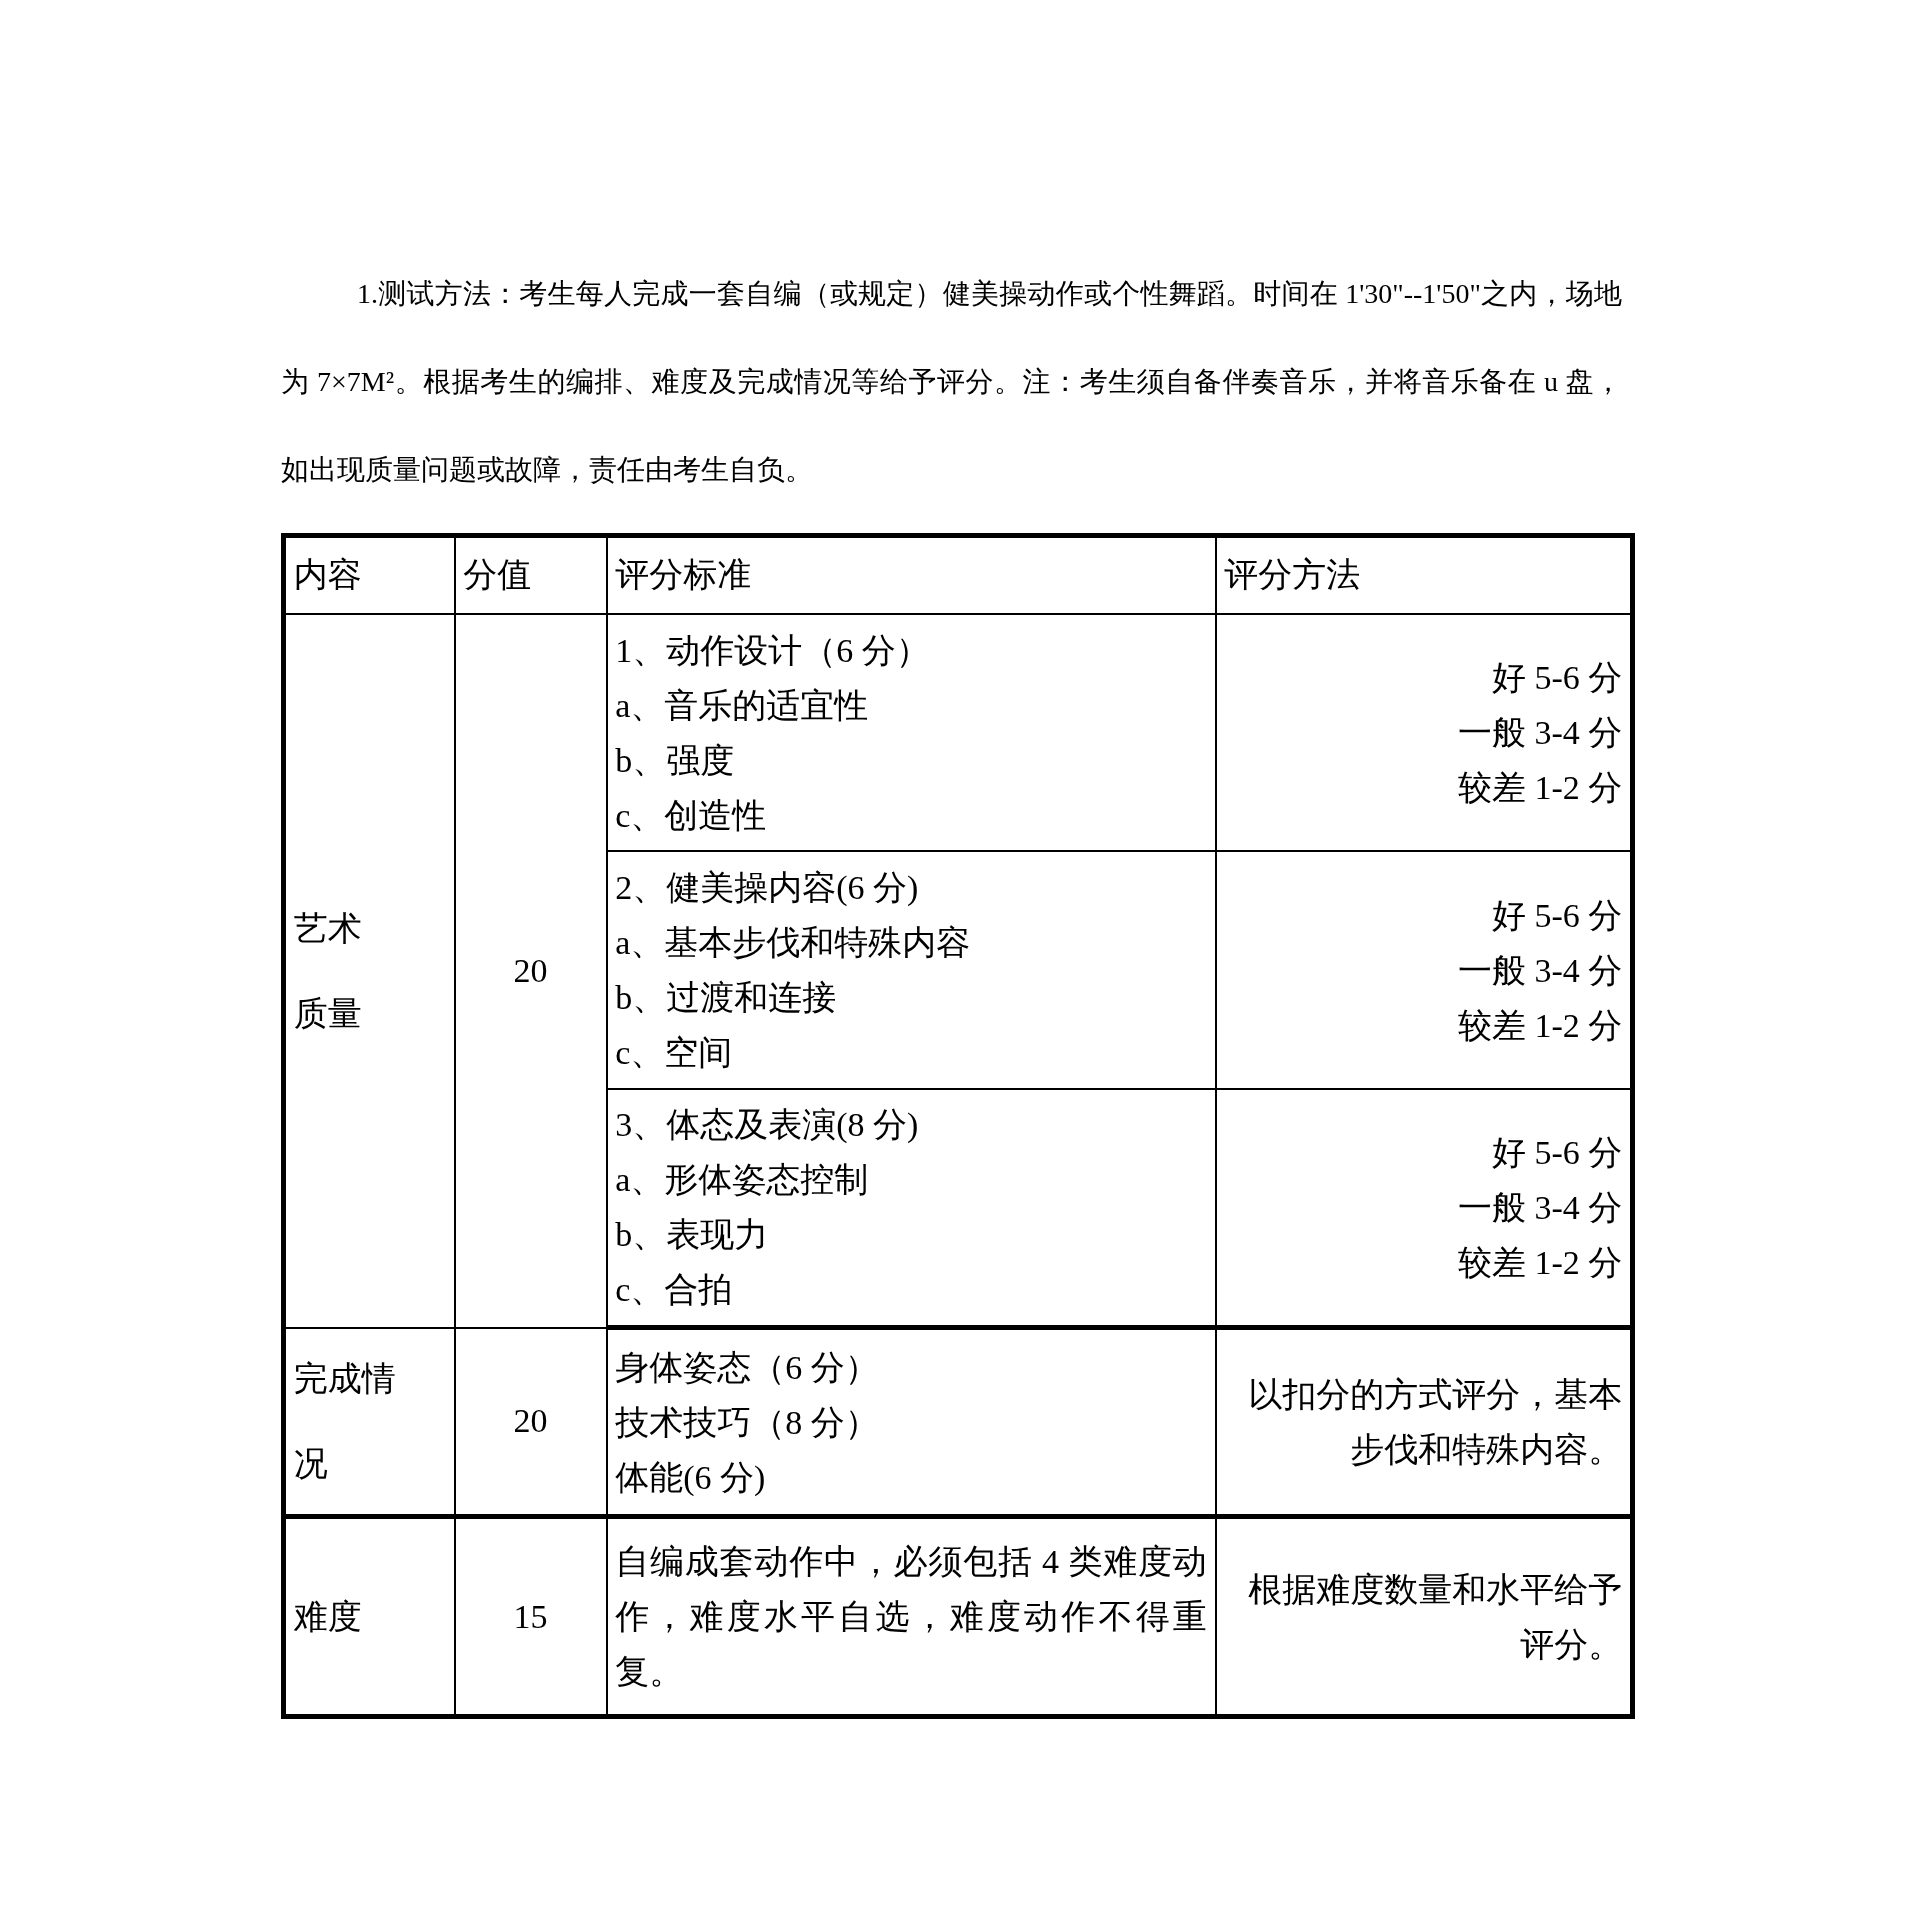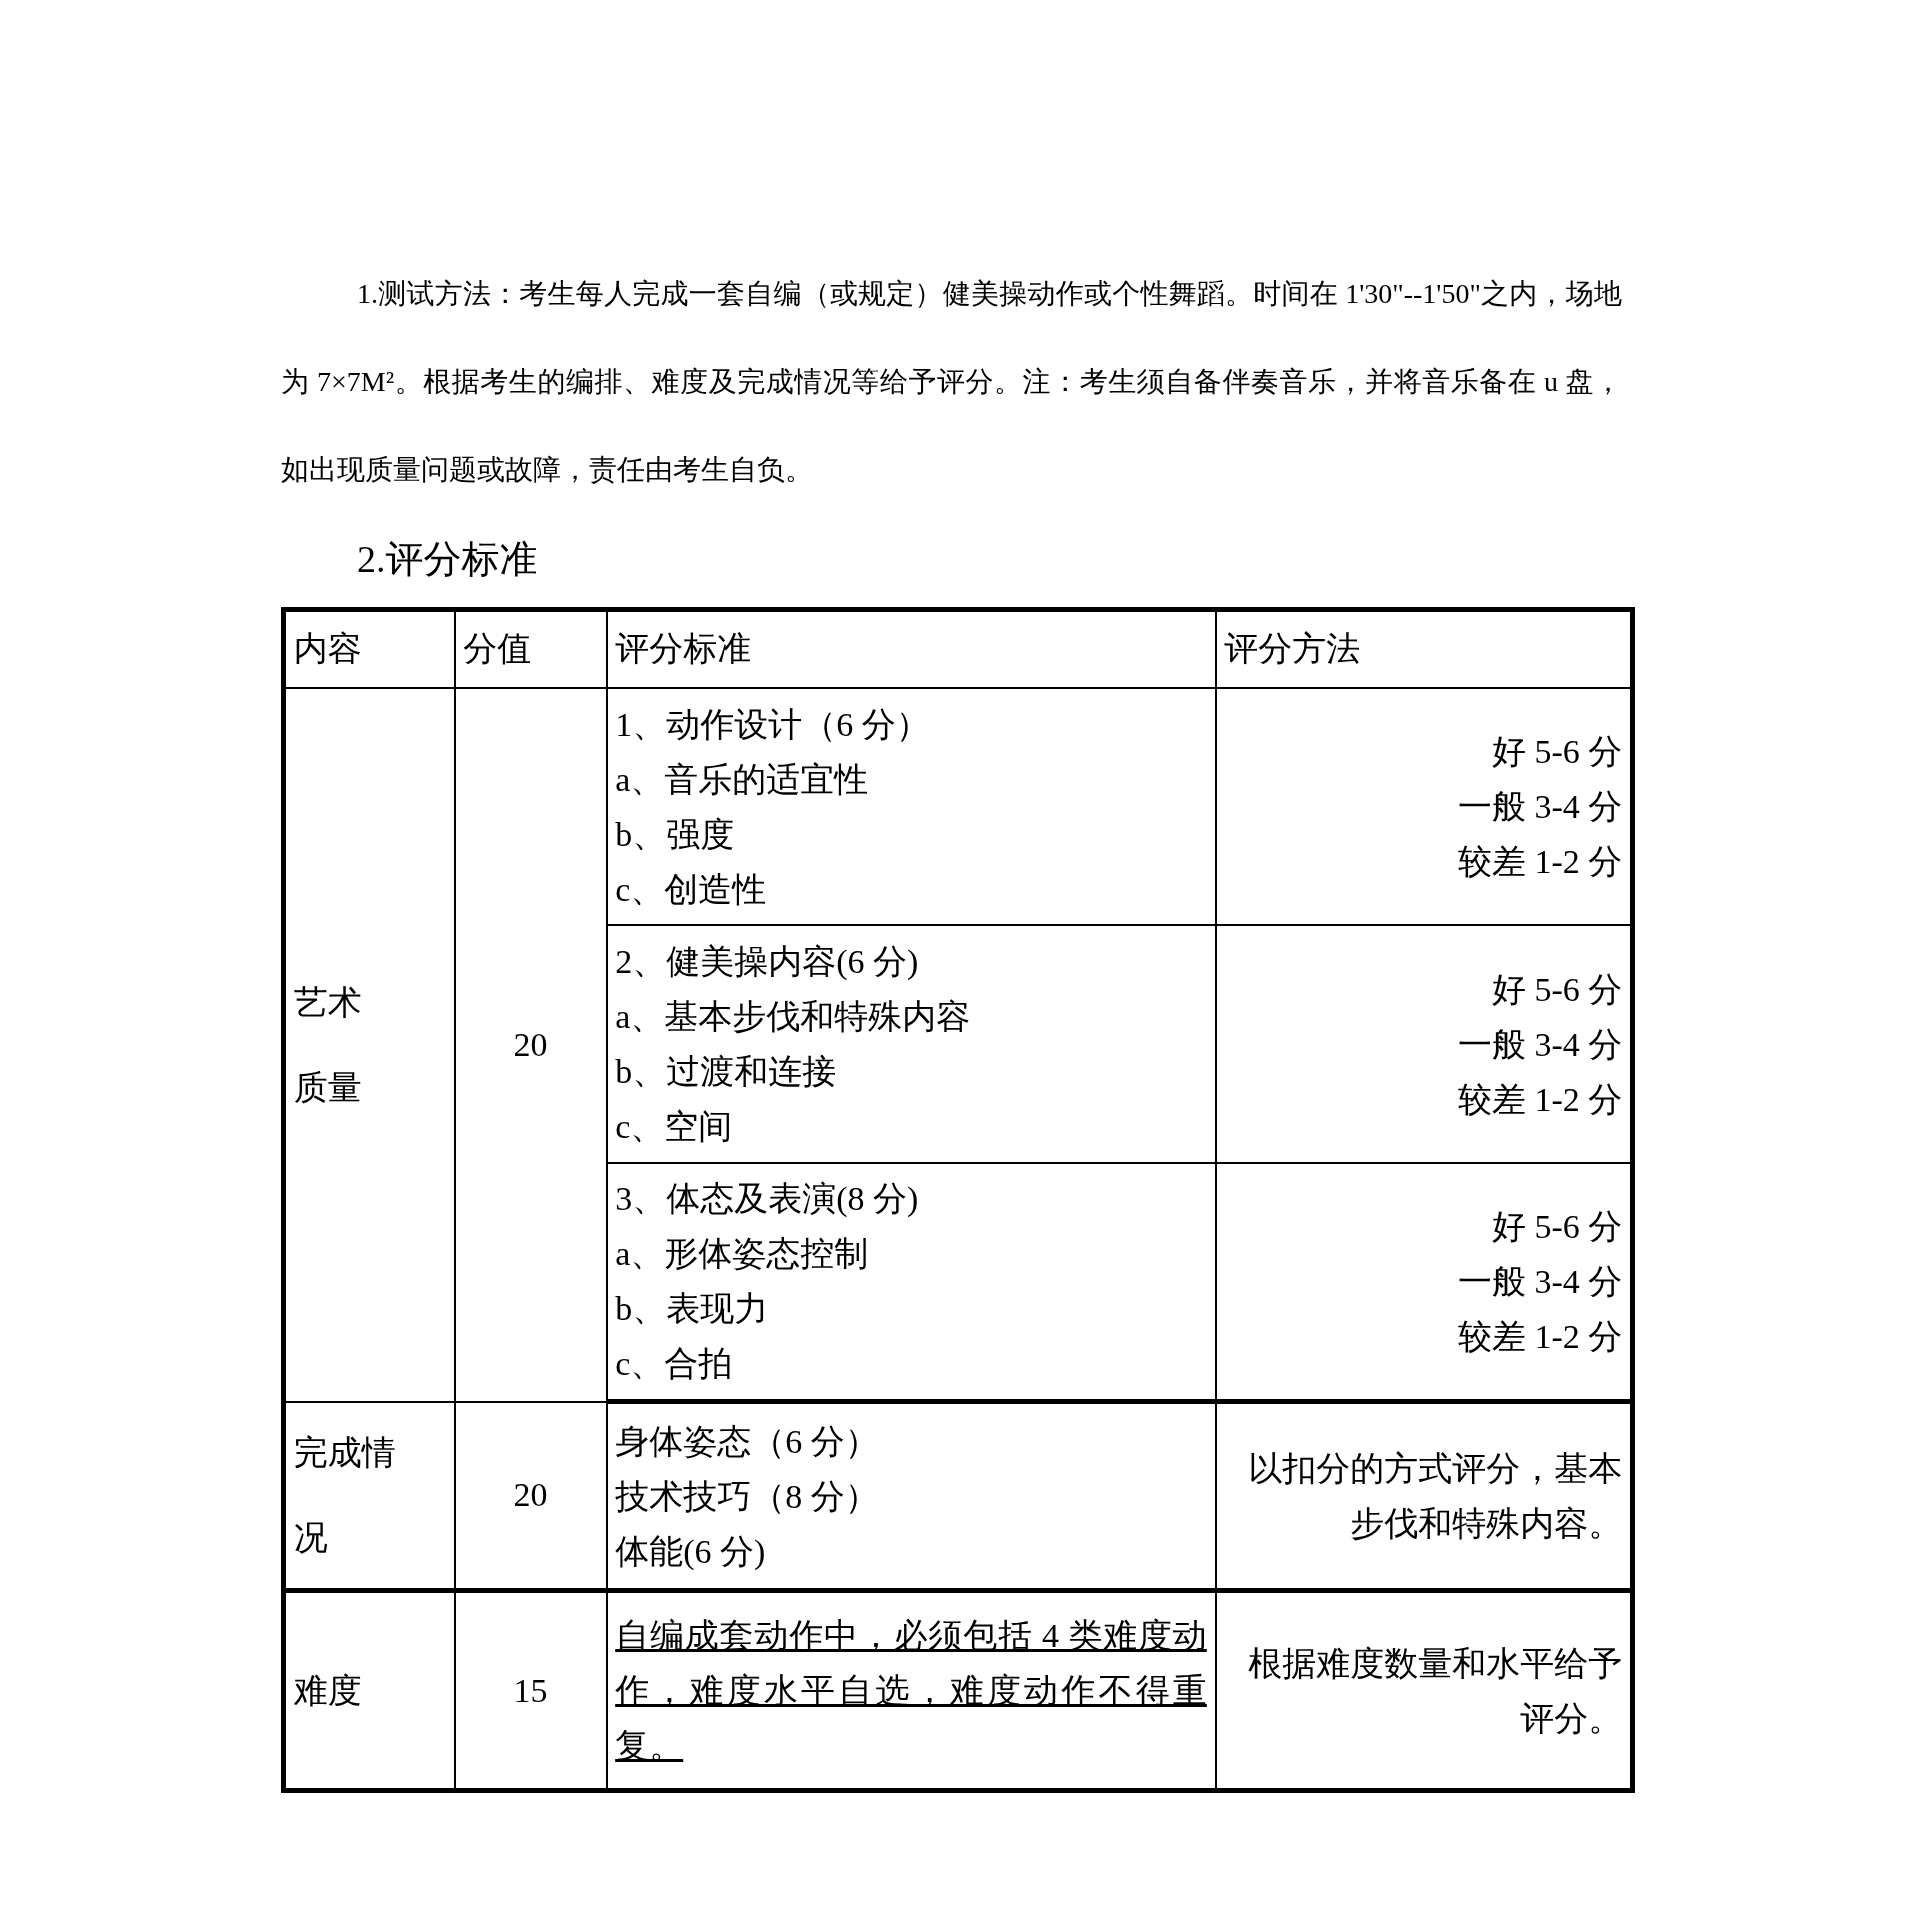--- a/index.html
+++ b/index.html
@@ -77,41 +77,40 @@
     font-size: 35px;
   }
   td.span-thick { border-bottom-width: 5.4px; }
   td.cell-criteria {
     text-align: left;
     padding-left: 24px;
     padding-right: 15.4px;
     line-height: 55px;
     white-space: pre-line;
   }
-  td.cell-criteria.wrap { white-space: normal; text-align: justify; text-decoration: underline; }
+  td.cell-criteria.wrap { white-space: normal; text-align: justify; }
   td.cell-method {
     text-align: right;
     line-height: 55px;
     padding-left: 15.4px;
     padding-right: 15.4px;
     white-space: pre-line;
   }
   td.cell-method.wrap { white-space: normal; }
   tr.thick-bottom td { border-bottom-width: 5.4px; }
 </style>
 </head>
 <body>
 
 <div class="page">
   <div class="content">
 
 
     <p class="para">1.测试方法：考生每人完成一套自编（或规定）健美操动作或个性舞蹈。时间在 1'30"--1'50"之内，场地为 7×7M²。根据考生的编排、难度及完成情况等给予评分。注：考生须自备伴奏音乐，并将音乐备在 u 盘，如出现质量问题或故障，责任由考生自负。</p>
 
-    <p class="subheading">2.评分标准</p>
 
     <table class="score-table">
       <colgroup>
         <col style="width:171px">
         <col style="width:152px">
         <col style="width:609px">
         <col style="width:417px">
       </colgroup>
       <thead>
         <tr>

